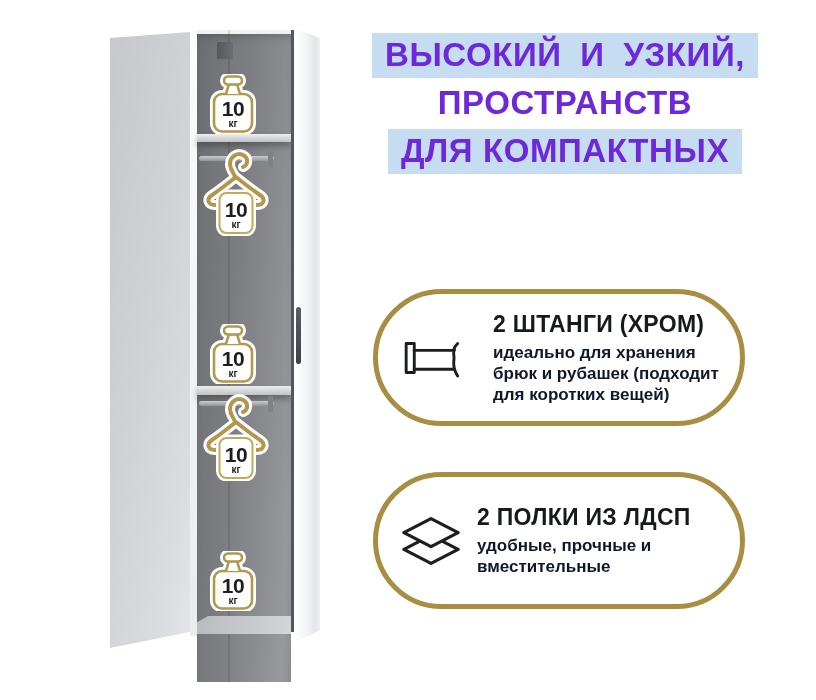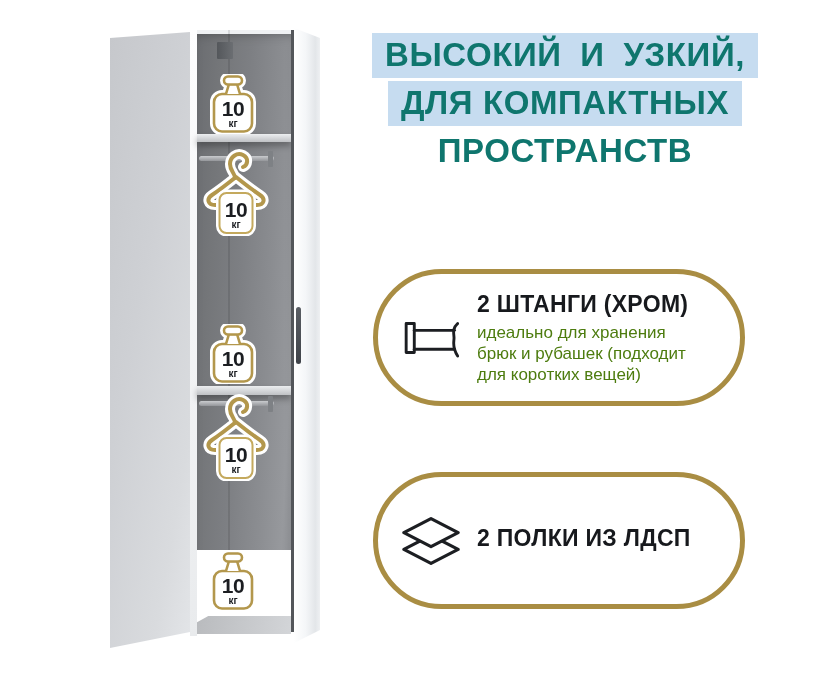--- a/index.html
+++ b/index.html
@@ -13,21 +13,21 @@
   .side-panel{
     position:absolute;left:2px;top:4px;width:80px;height:616px;
     background:linear-gradient(100deg,#c6c8cc 0%,#ced0d4 40%,#d9dbde 80%,#e3e5e8 100%);
     clip-path:polygon(0 6px,100% 0,100% calc(100% - 16px),0 100%);
   }
   .edge-strip{
     position:absolute;left:82px;top:2px;width:7px;height:606px;
     background:linear-gradient(180deg,#fdfdfe,#e9ebed);
   }
   .interior{
-    position:absolute;left:89px;top:2px;width:94px;height:520px;
+    position:absolute;left:89px;top:2px;width:94px;height:652px;
     background:linear-gradient(93deg,#6b6d71 0%,#747679 20%,#7d7f83 45%,#8b8d91 72%,#97999d 92%,#8f9195 100%);
     box-shadow:inset 0 10px 12px -7px rgba(0,0,0,.35);
   }
   .interior::before{content:"";position:absolute;left:0;top:0;right:0;height:4px;background:#eff1f3;}
   .corner-line{position:absolute;left:31px;top:0;width:2px;height:100%;background:rgba(0,0,0,.10);}
   .hinge{position:absolute;left:20px;top:12px;width:16px;height:17px;
     background:linear-gradient(90deg,#54575b,#6b6e72);border-radius:1px;}
   .shelf{position:absolute;left:0;right:0;height:8px;
     background:linear-gradient(#eceef0,#bfc1c4);box-shadow:0 4px 6px rgba(0,0,0,.30);}
   .shelf.s1{top:104px;}
@@ -63,33 +63,33 @@
   .b1{left:13px;top:44px;}
   .b2{left:5px;top:118px;}
   .b3{left:13px;top:294px;}
   .b4{left:5px;top:363px;}
   .b5{left:13px;top:521px;}
 
   
   .headline{position:absolute;left:330px;top:33px;width:470px;text-align:center;}
   .h-row{margin-bottom:3px;}
   .h-text{display:inline-block;font-size:33px;font-weight:800;line-height:34px;
-    padding:5px 13px 6px;letter-spacing:.6px;color:#0f766e;}
+    padding:5px 13px 6px;letter-spacing:.6px;color:#6d28d9;}
   .h-text.hl{background:#c6dcf0;}
   .h-text.ws{word-spacing:9px;}
 
   
   .feature{position:absolute;left:373px;width:372px;height:137px;box-sizing:border-box;
     background:#fff;border:5px solid #a98d43;border-radius:70px;
     display:flex;align-items:center;padding-left:23px;}
-  .feature.f1{top:269px;}
+  .feature.f1{top:289px;gap:16px;}
   .feature.f2{top:472px;}
   .f-icon{width:60px;flex:none;display:flex;justify-content:center;margin-right:16px;}
   .f-title{font-size:23px;font-weight:800;letter-spacing:.3px;color:#17191d;margin-bottom:4px;white-space:nowrap;}
-  .f-desc{font-size:17px;font-weight:normal;color:#4d7c0f;line-height:21px;white-space:pre-line;}
+  .f-desc{font-size:17px;font-weight:bold;color:#0f172a;line-height:21px;white-space:pre-line;}
 </style>
 </head>
 <body>
 
 <div class="canvas">
 
   <div class="wardrobe">
     <div class="side-panel"></div>
     <div class="edge-strip"></div>
 
@@ -185,22 +185,22 @@
     </div>
 
     <div class="gap"></div>
     <div class="door">
       <div class="handle"></div>
     </div>
   </div>
 
   <div class="headline">
     <div class="h-row"><span class="h-text hl ws">ВЫСОКИЙ И УЗКИЙ,</span></div>
+    <div class="h-row"><span class="h-text">ПРОСТРАНСТВ</span></div>
     <div class="h-row"><span class="h-text hl">ДЛЯ КОМПАКТНЫХ</span></div>
-    <div class="h-row"><span class="h-text">ПРОСТРАНСТВ</span></div>
   </div>
 
   <div class="feature f1">
     <div class="f-icon">
       <svg width="56" height="42" viewBox="0 0 62 46" fill="none">
         <g stroke="#1c1e22" stroke-width="3.2" stroke-linecap="round" stroke-linejoin="round">
           <rect x="3.5" y="7" width="9" height="32" fill="#ffffff"></rect>
           <path d="M12.5 14.5 H57"></path>
           <path d="M12.5 35.5 H57"></path>
           <path d="M60.5 7 C54 13 56.5 18 56.5 23 C56.5 28 54 33 60.5 43"></path>
@@ -219,16 +219,18 @@
     <div class="f-icon">
       <svg width="58" height="52" viewBox="0 0 62 54" fill="none">
         <g stroke="#1c1e22" stroke-width="3.4" stroke-linejoin="round" fill="#ffffff">
           <path d="M31 21 L60 36 L31 51 L2 36 Z"></path>
           <path d="M31 3 L60 18 L31 33 L2 18 Z"></path>
         </g>
       </svg>
     </div>
     <div class="f-text">
       <div class="f-title">2 ПОЛКИ ИЗ ЛДСП</div>
+      <div class="f-desc">удобные, прочные и
+вместительные</div>
     </div>
   </div>
 
 </div>
 
 </body></html>

